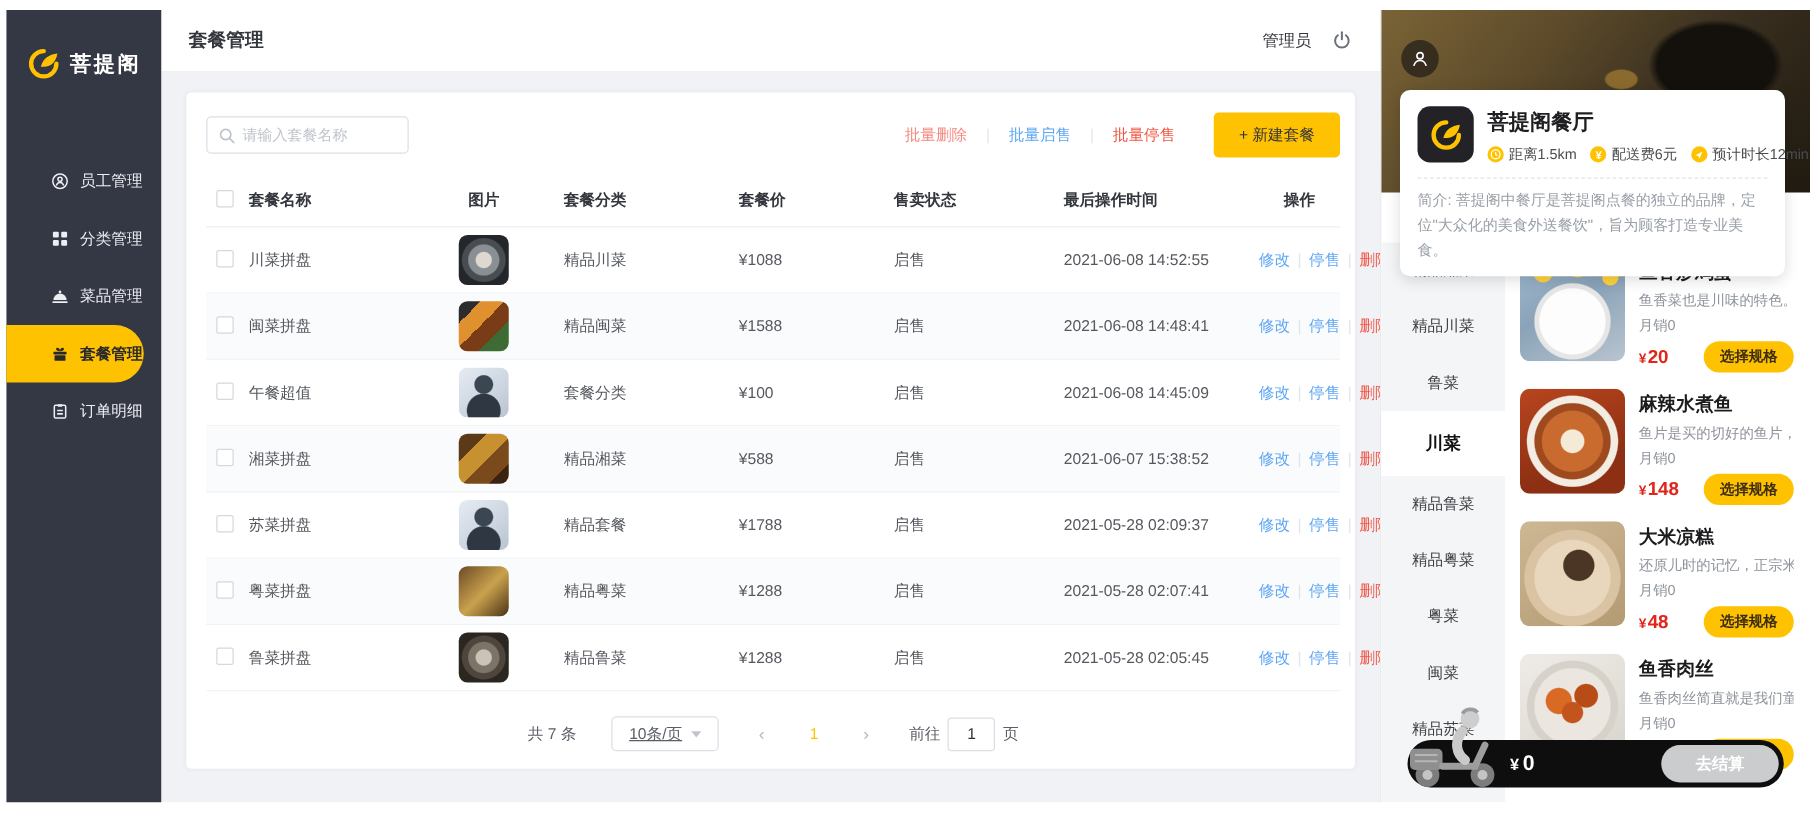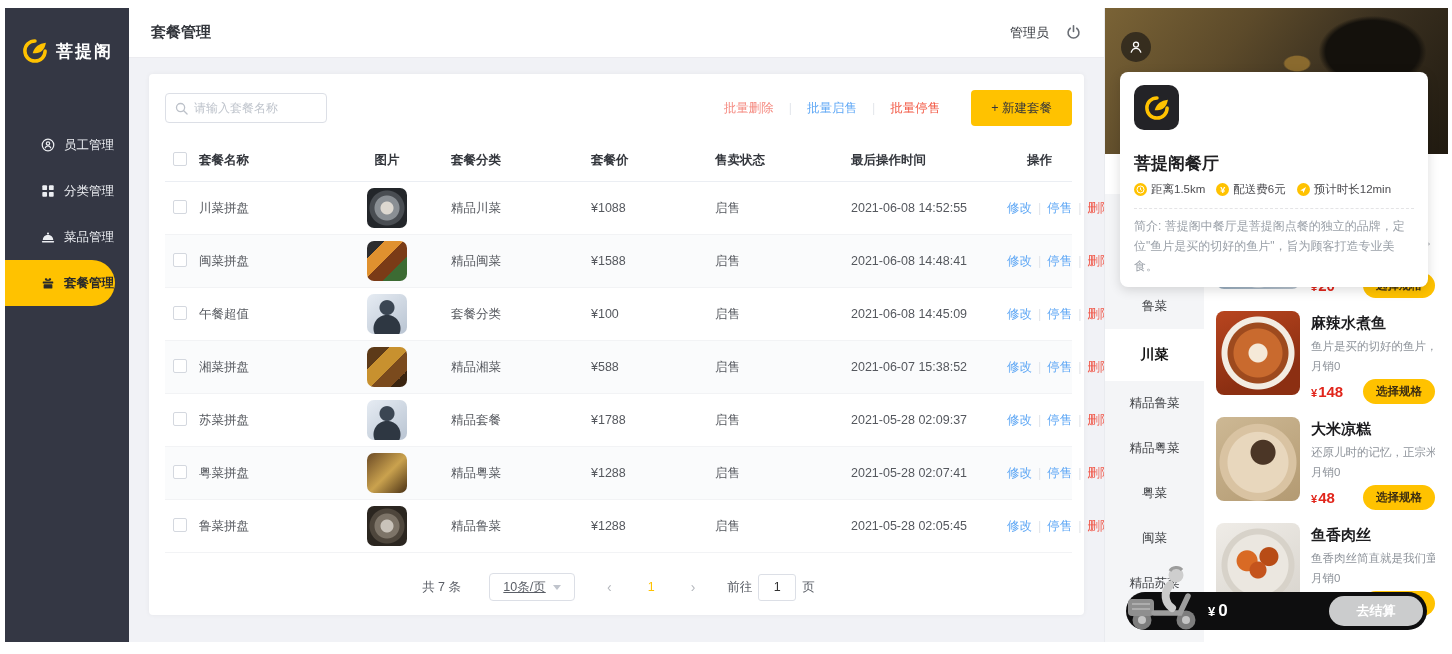--- a/index.html
+++ b/index.html
@@ -87,21 +87,21 @@
   .hero { height:146px; position:relative;
     background:
       radial-gradient(90px 60px at 78% 30%, #14110c 0 52%, transparent 60%),
       radial-gradient(26px 16px at 44% 52%, #7a8440 0 60%, transparent 70%),
       radial-gradient(20px 12px at 56% 38%, #8a6a2e 0 60%, transparent 70%),
       linear-gradient(128deg,#7a6336 0%, #5c4a2a 34%, #3a3020 62%, #201a10 100%); }
   .avatar { position:absolute; left:16px; top:24px; width:30px; height:30px; border-radius:50%;
             background:rgba(38,33,25,.78); display:flex; align-items:center; justify-content:center; }
   .shopcard { position:absolute; left:15px; top:64px; width:308px; background:#fff; border-radius:8px;
               box-shadow:0 3px 12px rgba(0,0,0,.14); padding:13px 14px 11px; z-index:4; }
-  .shoprow { display:flex; gap:21px;flex-direction:column; }
+  .shoprow { display:flex; gap:11px; }
   .shoplogo { width:45px; height:45px; border-radius:10px; background:#232327; display:flex;
               align-items:center; justify-content:center; flex-shrink:0; }
   .shopname { font-size:17px; font-weight:bold; color:#1f1f22; margin-top:1px; }
   .shopinfo { display:flex; align-items:center; gap:11px; margin-top:7px; font-size:11.5px; color:#4c4c50; white-space:nowrap; }
   .infoitem { display:flex; align-items:center; gap:4px; }
   .ic { width:13px; height:13px; border-radius:50%; background:#ffc200; color:#fff; display:inline-flex;
         align-items:center; justify-content:center; flex-shrink:0; }
   .dashline { border-top:1px dashed #e4e4e6; margin:11px 0 8px; }
   .intro { font-size:12px; color:#9aa0a8; line-height:1.65; }
 
@@ -187,20 +187,29 @@
         <span>菜品管理</span>
       </div>
       <div class="nav-item active">
         <svg viewBox="0 0 16 16" fill="currentColor">
           <rect x="2" y="6.2" width="12" height="2.4" rx=".6"></rect>
             <rect x="3" y="9.4" width="10" height="5" rx=".8"></rect>
           <path d="M7.4 5.6C5.8 5.6 4.4 4.8 4.4 3.6S6 2 7 3c.6.6 1 1.6 1 2.6zM8.6 5.6c1.6 0 3-.8 3-2S10 2 9 3c-.6.6-1 1.6-1 2.6z"></path>
         </svg>
         <span>套餐管理</span>
       </div>
+      <div class="nav-item">
+        <svg viewBox="0 0 16 16" fill="none" stroke="currentColor" stroke-width="1.4">
+          <rect x="2.8" y="2.6" width="10.4" height="11.6" rx="1.2"></rect>
+            <path d="M6 1.6h4v2.2H6z" fill="currentColor" stroke="none"></path>
+          <line x1="5.4" y1="7.4" x2="10.6" y2="7.4"></line>
+            <line x1="5.4" y1="10.4" x2="10.6" y2="10.4"></line>
+        </svg>
+        <span>订单明细</span>
+      </div>
     </nav>
   </aside>
 
   <main class="main">
     <header class="topbar">
       <span class="page-title">套餐管理</span>
       <div class="userbox">
         <span>管理员</span>
         <span class="power">
           <svg viewBox="0 0 16 16" fill="none" stroke="#6a6e75" stroke-width="1.5" width="17" height="17">
@@ -396,21 +405,21 @@
               <svg width="8" height="8" viewBox="0 0 10 10">
                     <path d="M1.5 5.5 8.8 1.4 5.6 8.8 4.6 5.8z" fill="#fff"></path>
                   </svg>
             </span>
                 <span>预计时长12min</span>
               </span>
           </div>
         </div>
       </div>
       <div class="dashline"></div>
-      <div class="intro">简介: 菩提阁中餐厅是菩提阁点餐的独立的品牌，定位"鱼片是买的切好的鱼片"，旨为顾客打造专业美食。</div>
+      <div class="intro">简介: 菩提阁中餐厅是菩提阁点餐的独立的品牌，定位"大众化的美食外送餐饮"，旨为顾客打造专业美食。</div>
     </div>
 
     <div class="menu">
       <div class="cats">
         <div class="cat">精品湘菜</div>
         <div class="cat">精品川菜</div>
         <div class="cat">鲁菜</div>
         <div class="cat active">川菜</div>
         <div class="cat">精品鲁菜</div>
         <div class="cat">精品粤菜</div>

